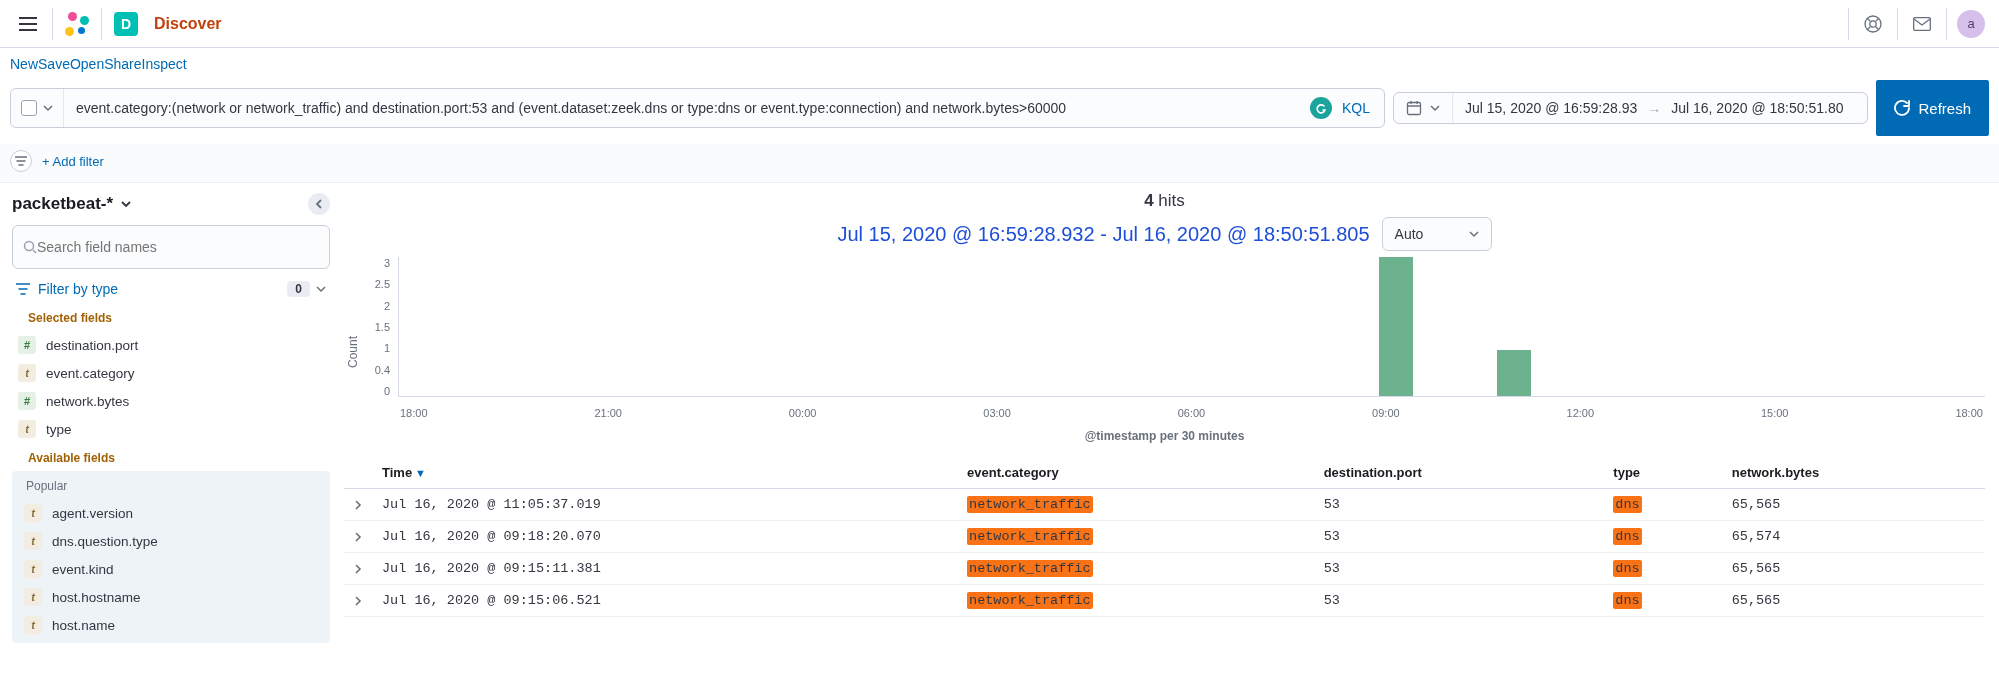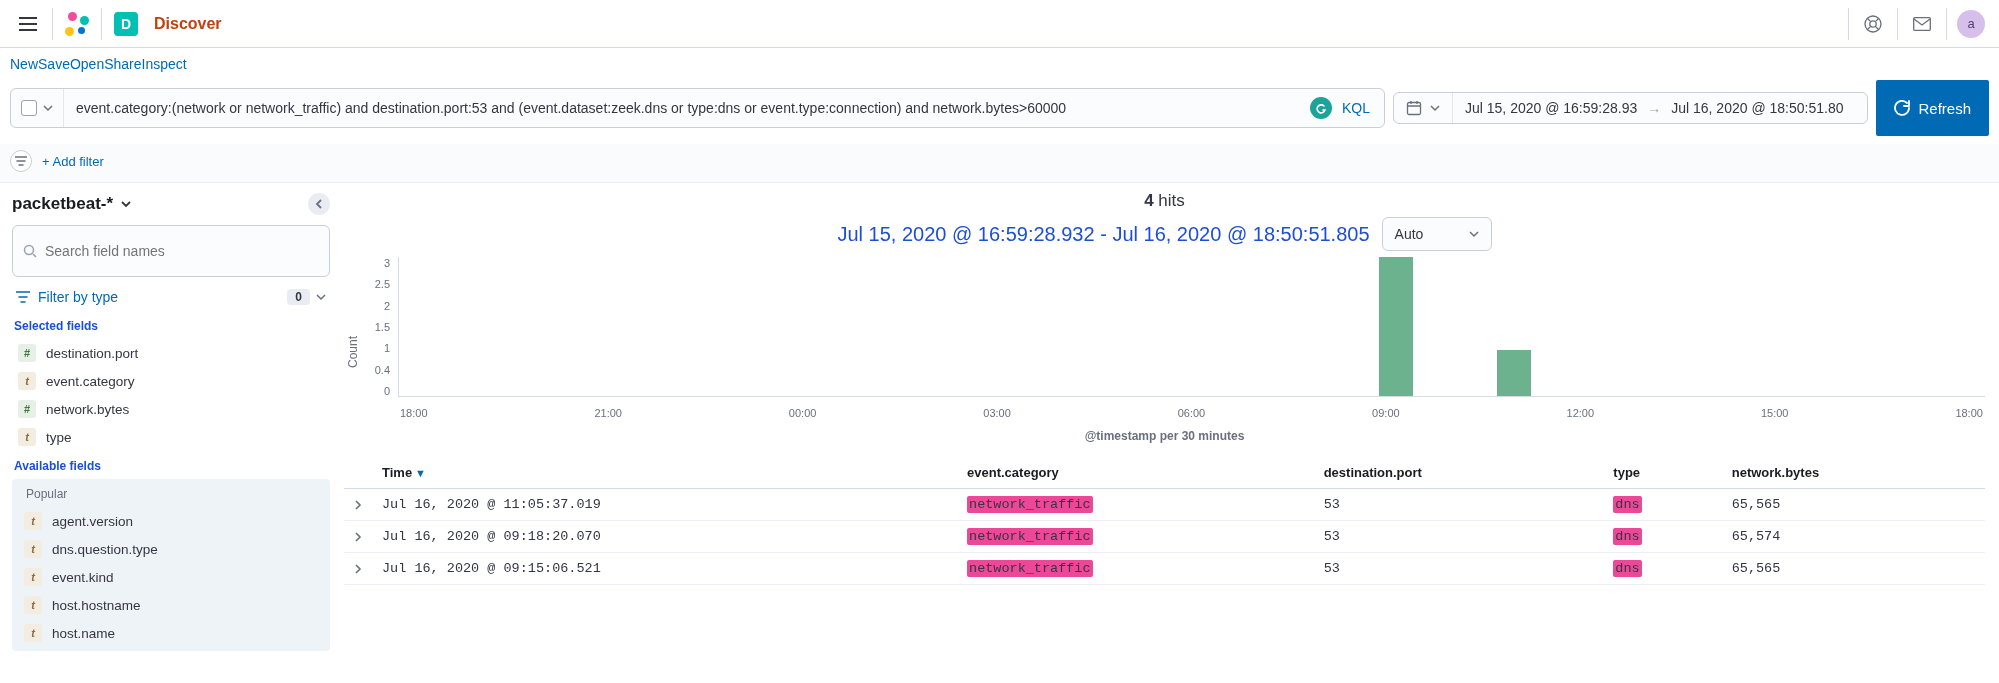--- a/index.html
+++ b/index.html
@@ -45,29 +45,29 @@
 
 
 .main { display:flex; }
 
 
 .sidebar { width:340px; padding:10px 10px 10px 12px; }
 .index-row { display:flex; align-items:center; justify-content:space-between; margin-bottom:10px; }
 .index-name { display:flex; align-items:center; gap:8px; font-weight:700; font-size:17px; color:#1a1c21; cursor:pointer; }
 .collapse-circle { width:22px; height:22px; border-radius:50%; background:#e9edf3; display:flex; align-items:center; justify-content:center; color:#6a7483; cursor:pointer; }
 
-.search-fields { display:flex; align-items:center; border:1px solid #c9cfd8; border-radius:6px; height:52px; padding:0 10px; gap:8px; background:#fbfcfd; margin-bottom:8px; }
+.search-fields { display:flex; align-items:center; border:1px solid #c9cfd8; border-radius:6px; height:44px; padding:0 10px; background:#fbfcfd; margin-bottom:8px; }
 .search-fields input { border:none; outline:none; background:transparent; flex:1; font-size:14px; }
 
 .filter-type-row { display:flex; align-items:center; justify-content:space-between; padding:4px 4px; margin-bottom:10px; cursor:pointer; }
 .filter-type-left { display:flex; align-items:center; gap:8px; color:#006bb4; }
 .filter-badge-container { display:flex; align-items:center; gap:6px; }
 .count-badge { background:#e9edf3; color:#343741; border-radius:4px; padding:1px 8px; font-size:12px; font-weight:600; }
 
-.field-section-title { font-size:12px; font-weight:700; color:#1d4ed8; margin:8px 0 6px 2px; }
+.field-section-title { font-size:12px; font-weight:700; color:#a16207; margin:8px 0 6px 16px; }
 
 .field-item { display:flex; align-items:center; gap:10px; padding:5px 6px; cursor:pointer; border-radius:3px; }
 .field-type-badge { width:18px; height:18px; border-radius:3px; display:flex; align-items:center; justify-content:center; font-size:11px; font-weight:600; }
 .ft-number { background:#e6f0e6; color:#3a7a3a; }
 .ft-text { background:#f3ece0; color:#8a6d3b; font-style:italic; }
 .field-name { font-size:13.5px; color:#343741; }
 
 .popular-box { background:#eef3f8; border-radius:4px; padding:8px 6px 4px 6px; margin-top:4px; }
 .popular-label { font-size:12px; color:#69707d; margin:0 0 6px 8px; }
 
@@ -88,21 +88,21 @@
 .bar { position:absolute; bottom:0; background:#6db28f; width:34px; }
 .x-ticks { position:absolute; left:36px; right:0; bottom:8px; display:flex; justify-content:space-between; font-size:11px; color:#69707d; padding:0 2px; }
 .x-axis-label { text-align:center; font-size:12px; color:#69707d; margin-top:2px; font-weight:600; }
 
 
 .data-table { width:100%; border-collapse:collapse; margin-top:14px; }
 .data-table th { text-align:left; font-size:13px; font-weight:600; color:#1a1c21; padding:8px 10px; border-bottom:1px solid #d3dae6; }
 .data-table td { padding:8px 10px; border-bottom:1px solid #eceff4; font-size:13.5px; vertical-align:middle; }
 .expand-cell { width:28px; color:#69707d; cursor:pointer; text-align:center; }
 .mono { font-family: "SFMono-Regular", Consolas, "Liberation Mono", Menlo, monospace; font-size:13px; }
-.hl { background:#ec4899; padding:1px 2px; border-radius:2px; }
+.hl { background:#f97316; padding:1px 2px; border-radius:2px; }
 .sort-arrow { color:#006bb4; font-size:11px; margin-left:3px; }
 
 svg { display:block; }
 .chev { width:10px; height:10px; }
 </style>
 </head>
 <body>
 
 <div class="header">
   <div class="header-left">
@@ -384,20 +384,32 @@
             <td class="mono">53</td>
             <td class="mono"><span class="hl">dns</span></td>
             <td class="mono">65,574</td>
           </tr>
           <tr>
             <td class="expand-cell">
               <svg width="8" height="10" viewBox="0 0 8 10">
                 <path d="M2 1l4 4-4 4" fill="none" stroke="#69707d" stroke-width="1.6"></path>
               </svg>
             </td>
+            <td class="mono">Jul 16, 2020 @ 09:15:11.381</td>
+            <td class="mono"><span class="hl">network_traffic</span></td>
+            <td class="mono">53</td>
+            <td class="mono"><span class="hl">dns</span></td>
+            <td class="mono">65,565</td>
+          </tr>
+          <tr>
+            <td class="expand-cell">
+              <svg width="8" height="10" viewBox="0 0 8 10">
+                <path d="M2 1l4 4-4 4" fill="none" stroke="#69707d" stroke-width="1.6"></path>
+              </svg>
+            </td>
             <td class="mono">Jul 16, 2020 @ 09:15:06.521</td>
             <td class="mono"><span class="hl">network_traffic</span></td>
             <td class="mono">53</td>
             <td class="mono"><span class="hl">dns</span></td>
             <td class="mono">65,565</td>
           </tr>
         </tbody>
     </table>
   </div>
 </div>

